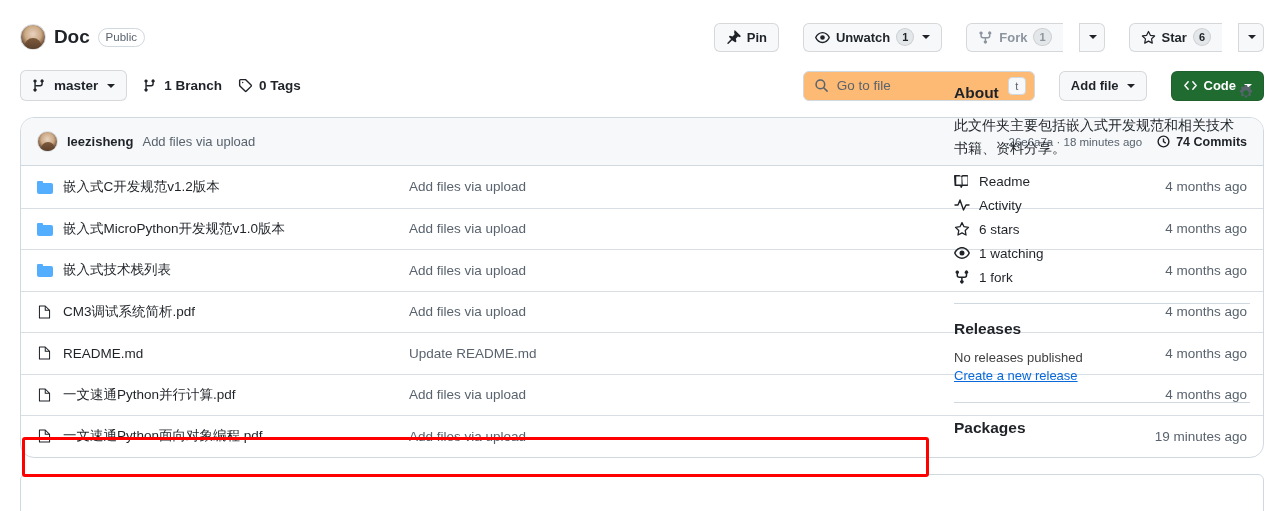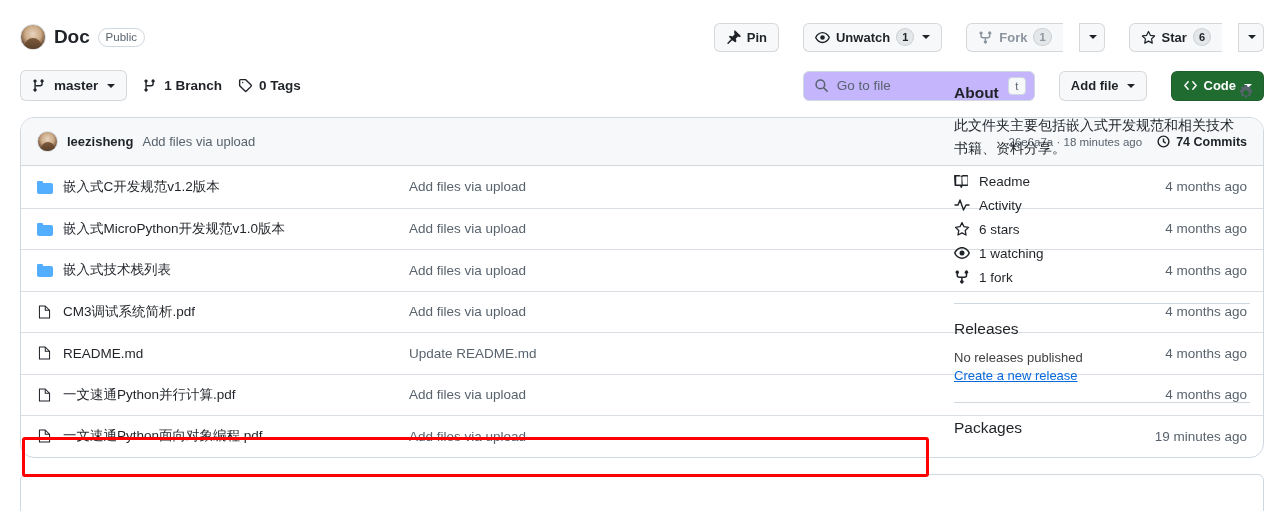--- a/index.html
+++ b/index.html
@@ -82,21 +82,21 @@
     border-radius: 6px; font-size: 13.5px; font-weight: 600; cursor: pointer;
   }
   .meta-link {
     display: inline-flex; align-items: center; gap: 6px;
     font-size: 13.5px; font-weight: 600; color: #1f2328; cursor: pointer;
   }
   .toolbar-right { margin-left: auto; display: flex; align-items: center; gap: 8px; }
   .search-box {
     display: flex; align-items: center; gap: 8px;
     width: 232px; height: 30px; padding: 0 8px 0 10px;
-    border: 1px solid #d1d9e0; border-radius: 6px; background: #c4b5fd;
+    border: 1px solid #d1d9e0; border-radius: 6px; background: #fdba74;
   }
   .search-placeholder { font-size: 13.5px; color: #59636e; flex: 1; }
   .kbd {
     display: inline-flex; align-items: center; justify-content: center;
     width: 18px; height: 18px; font-size: 11px; color: #59636e;
     background: #f6f8fa; border: 1px solid #d1d9e0; border-radius: 4px;
   }
   .btn.code-btn {
     background: #1f6b30; border-color: rgba(31,35,40,0.15); color: #ffffff;
     height: 30px; padding: 0 11px;
@@ -183,21 +183,21 @@
     margin-top: 12px; font-size: 14px; line-height: 1.62; color: #1f2328;
     width: 286px;
   }
   .sb-links { margin-top: 14px; display: flex; flex-direction: column; gap: 8px; }
   .sb-link {
     display: flex; align-items: center; gap: 9px;
     font-size: 13.5px; color: #1f2328; cursor: pointer;
   }
   .sb-link .ico { width: 16px; display: flex; justify-content: center; color: #1f2328; }
   .sb-rule { height: 1px; background: #d1d9e0; margin: 18px 0 0 0; width: 296px; }
-  .sb-section-title { font-size: 15.5px; font-weight: 400; margin-top: 16px; }
+  .sb-section-title { font-size: 15.5px; font-weight: 700; margin-top: 16px; }
   .sb-note { font-size: 13px; color: #404040; margin-top: 12px; }
   .sb-anchor {
     font-size: 13px; color: #0969da; text-decoration: underline;
     cursor: pointer; display: inline-block; margin-top: 3px;
   }
   svg { display: block; }
 </style>
 </head>
 <body>
 

